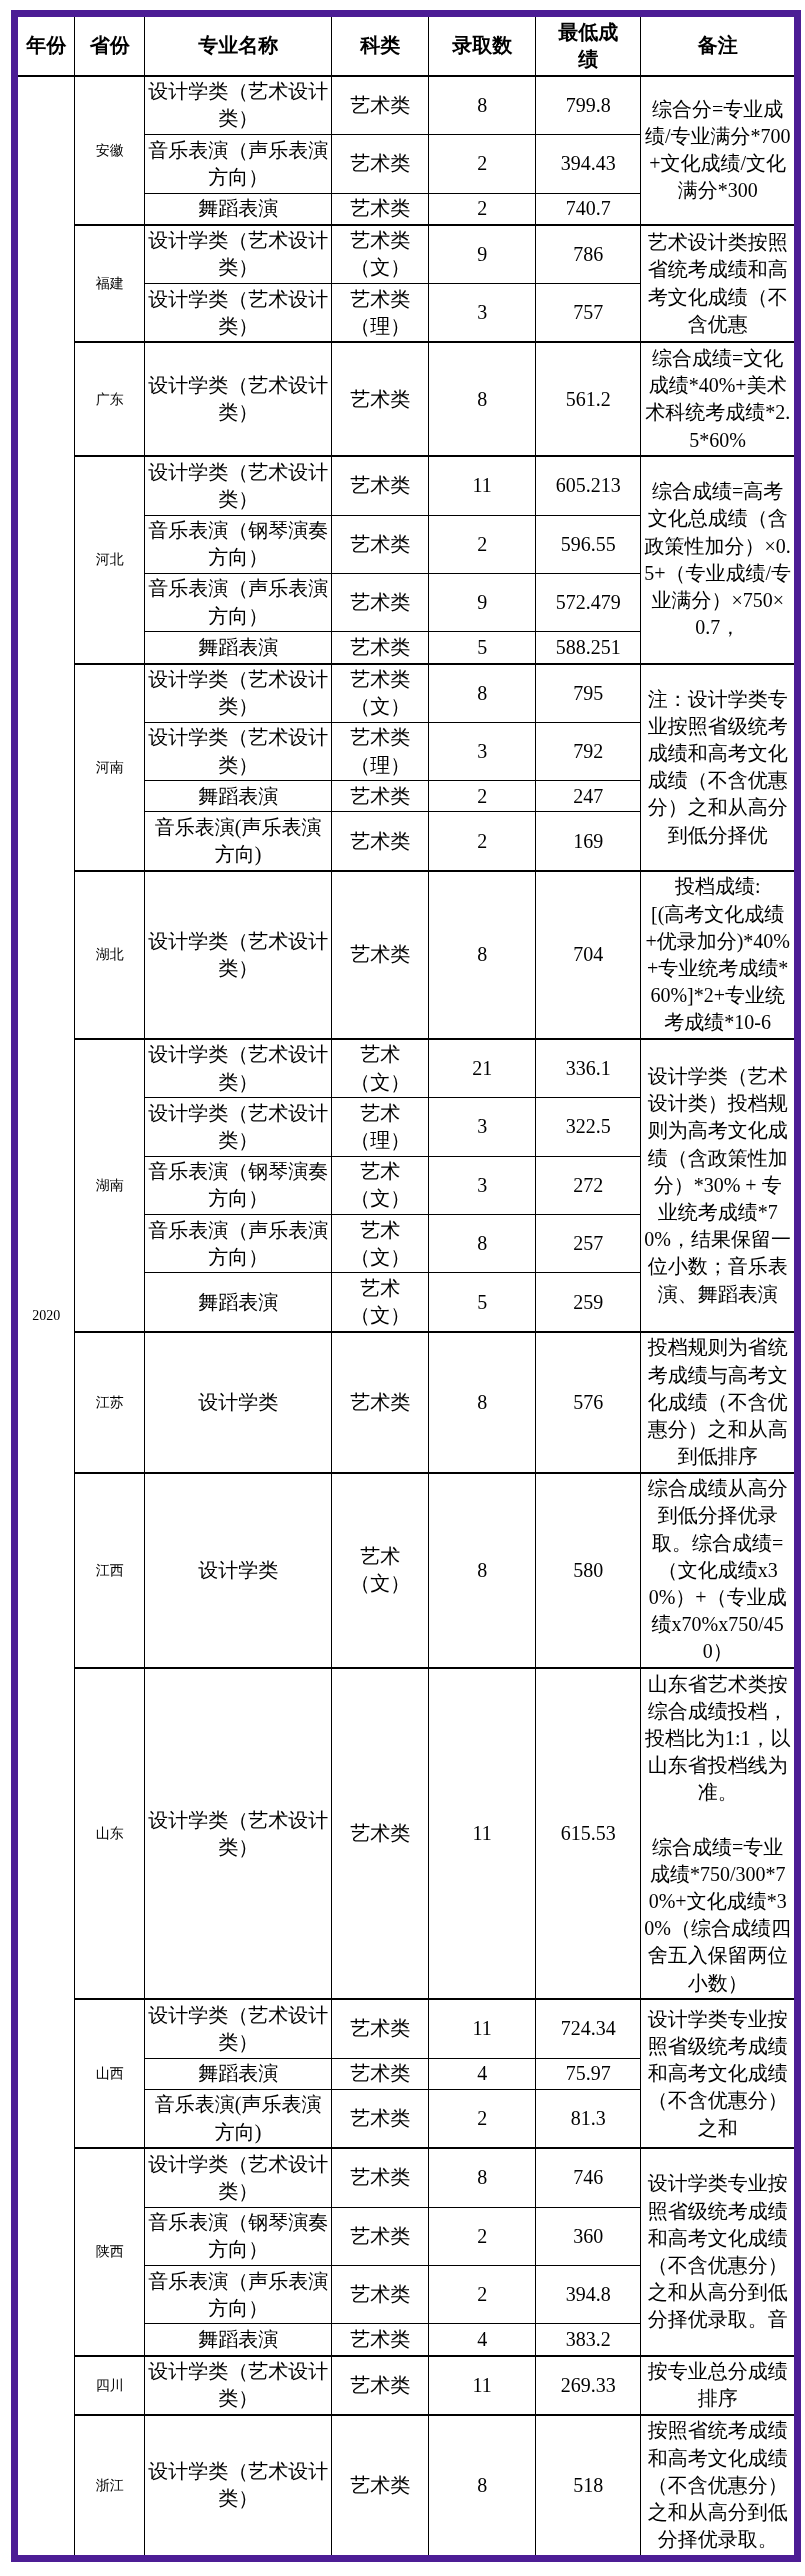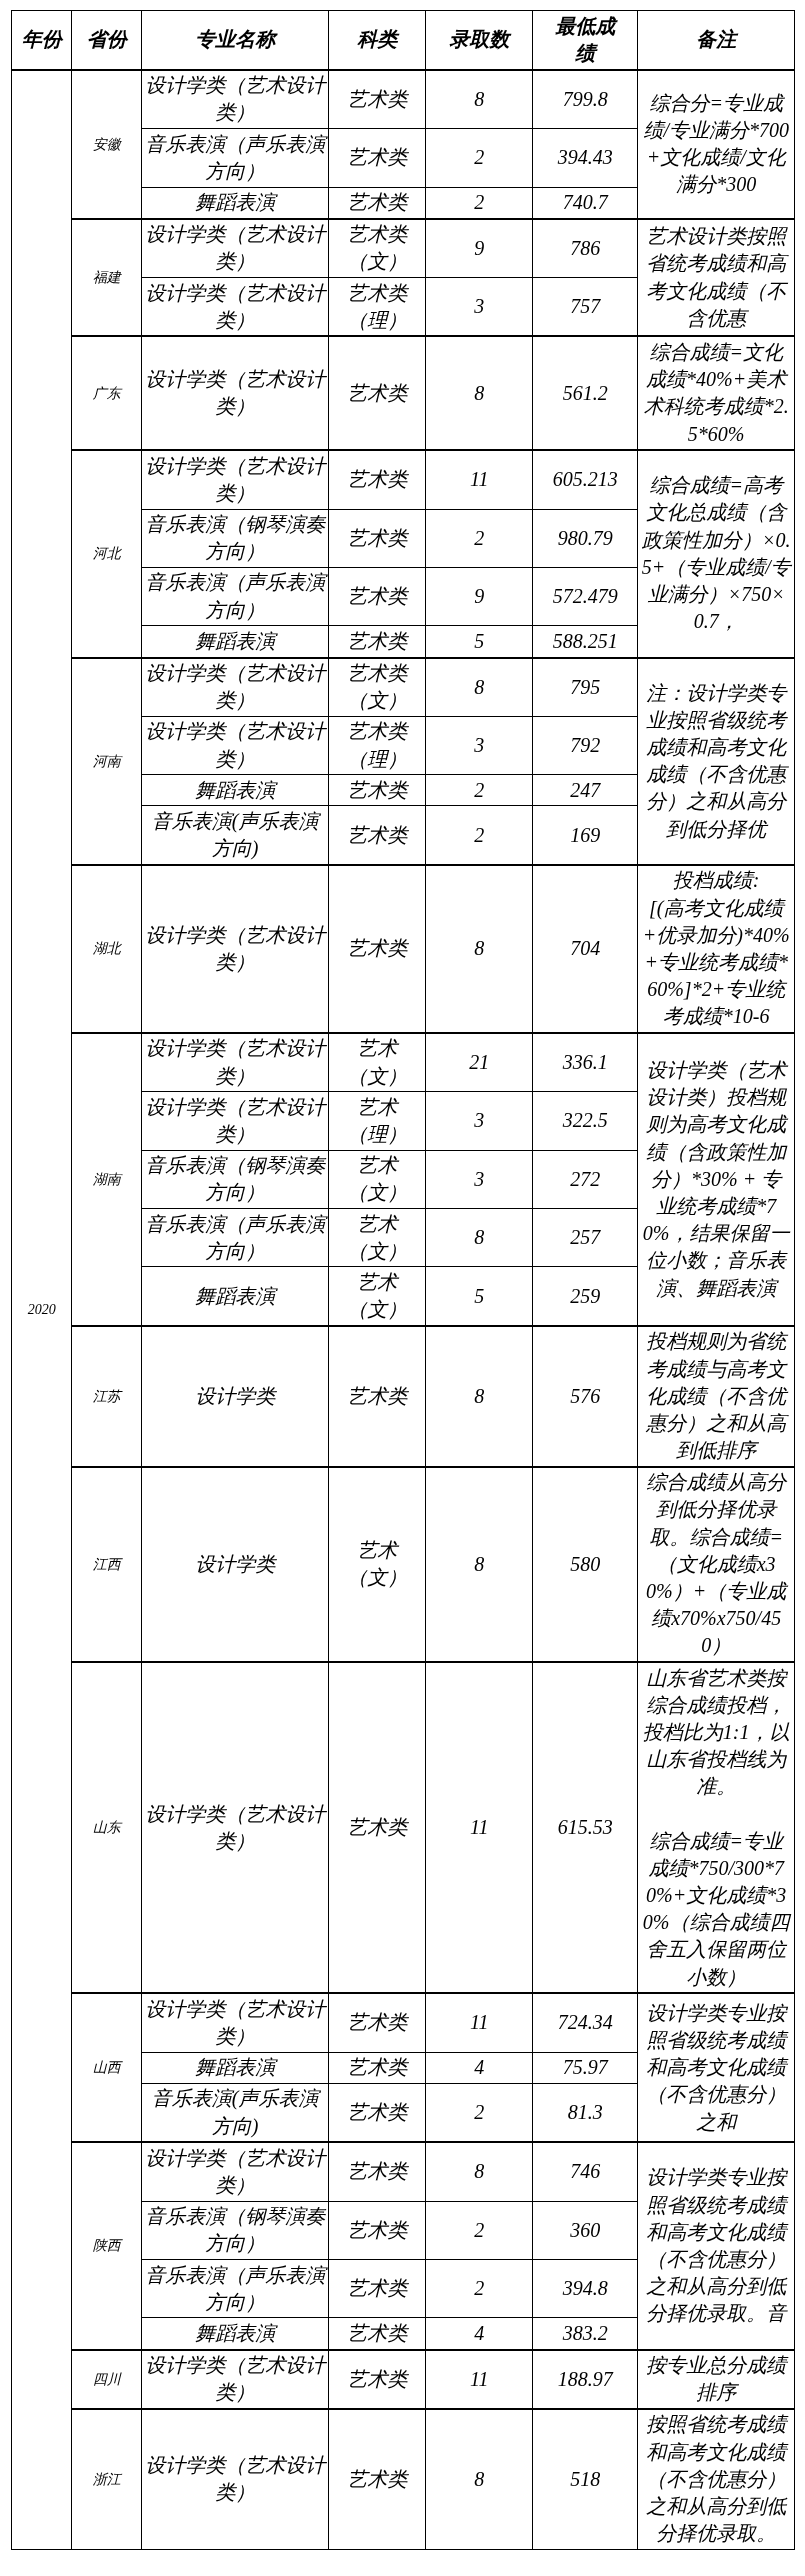--- a/index.html
+++ b/index.html
@@ -13,22 +13,21 @@
     background: #ffffff;
     box-sizing: border-box;
     padding: 10.4px 11.2px 9.7px 11.2px;
     font-family: "Liberation Serif", "DejaVu Serif", serif;
     color: #000000;
   }
   table.score-table {
     border-collapse: collapse;
     table-layout: fixed;
     width: 783px;
-    border: 1px solid #4c1d95;
-    font-style: italic;
+    border: 7px solid #4c1d95;
   }
   .score-table th,
   .score-table td {
     border: 1.5px solid #000000;
     text-align: center;
     vertical-align: middle;
     font-size: 20px;
     line-height: 1.36;
     padding: 1.5px 2.2px;
     word-break: break-all;
@@ -137,21 +136,21 @@
           <td class="major-cell">设计学类（艺术设计类）</td>
           <td class="category-cell">艺术类</td>
           <td class="admitted-cell">11</td>
           <td class="min-score-cell">605.213</td>
           <td class="remark-cell" rowspan="4">综合成绩=高考文化总成绩（含政策性加分）×0.5+（专业成绩/专业满分）×750×0.7，</td>
         </tr>
         <tr>
           <td class="major-cell">音乐表演（钢琴演奏方向）</td>
           <td class="category-cell">艺术类</td>
           <td class="admitted-cell">2</td>
-          <td class="min-score-cell">980.79</td>
+          <td class="min-score-cell">596.55</td>
         </tr>
         <tr>
           <td class="major-cell">音乐表演（声乐表演方向）</td>
           <td class="category-cell">艺术类</td>
           <td class="admitted-cell">9</td>
           <td class="min-score-cell">572.479</td>
         </tr>
         <tr class="single-line">
           <td class="major-cell">舞蹈表演</td>
           <td class="category-cell">艺术类</td>
@@ -295,21 +294,21 @@
           <td class="major-cell">舞蹈表演</td>
           <td class="category-cell">艺术类</td>
           <td class="admitted-cell">4</td>
           <td class="min-score-cell">383.2</td>
         </tr>
         <tr class="section-start">
           <td class="province-cell">四川</td>
           <td class="major-cell">设计学类（艺术设计类）</td>
           <td class="category-cell">艺术类</td>
           <td class="admitted-cell">11</td>
-          <td class="min-score-cell">188.97</td>
+          <td class="min-score-cell">269.33</td>
           <td class="remark-cell">按专业总分成绩排序</td>
         </tr>
         <tr class="section-start">
           <td class="province-cell">浙江</td>
           <td class="major-cell">设计学类（艺术设计类）</td>
           <td class="category-cell">艺术类</td>
           <td class="admitted-cell">8</td>
           <td class="min-score-cell">518</td>
           <td class="remark-cell">按照省统考成绩和高考文化成绩（不含优惠分）之和从高分到低分择优录取。</td>
         </tr>

